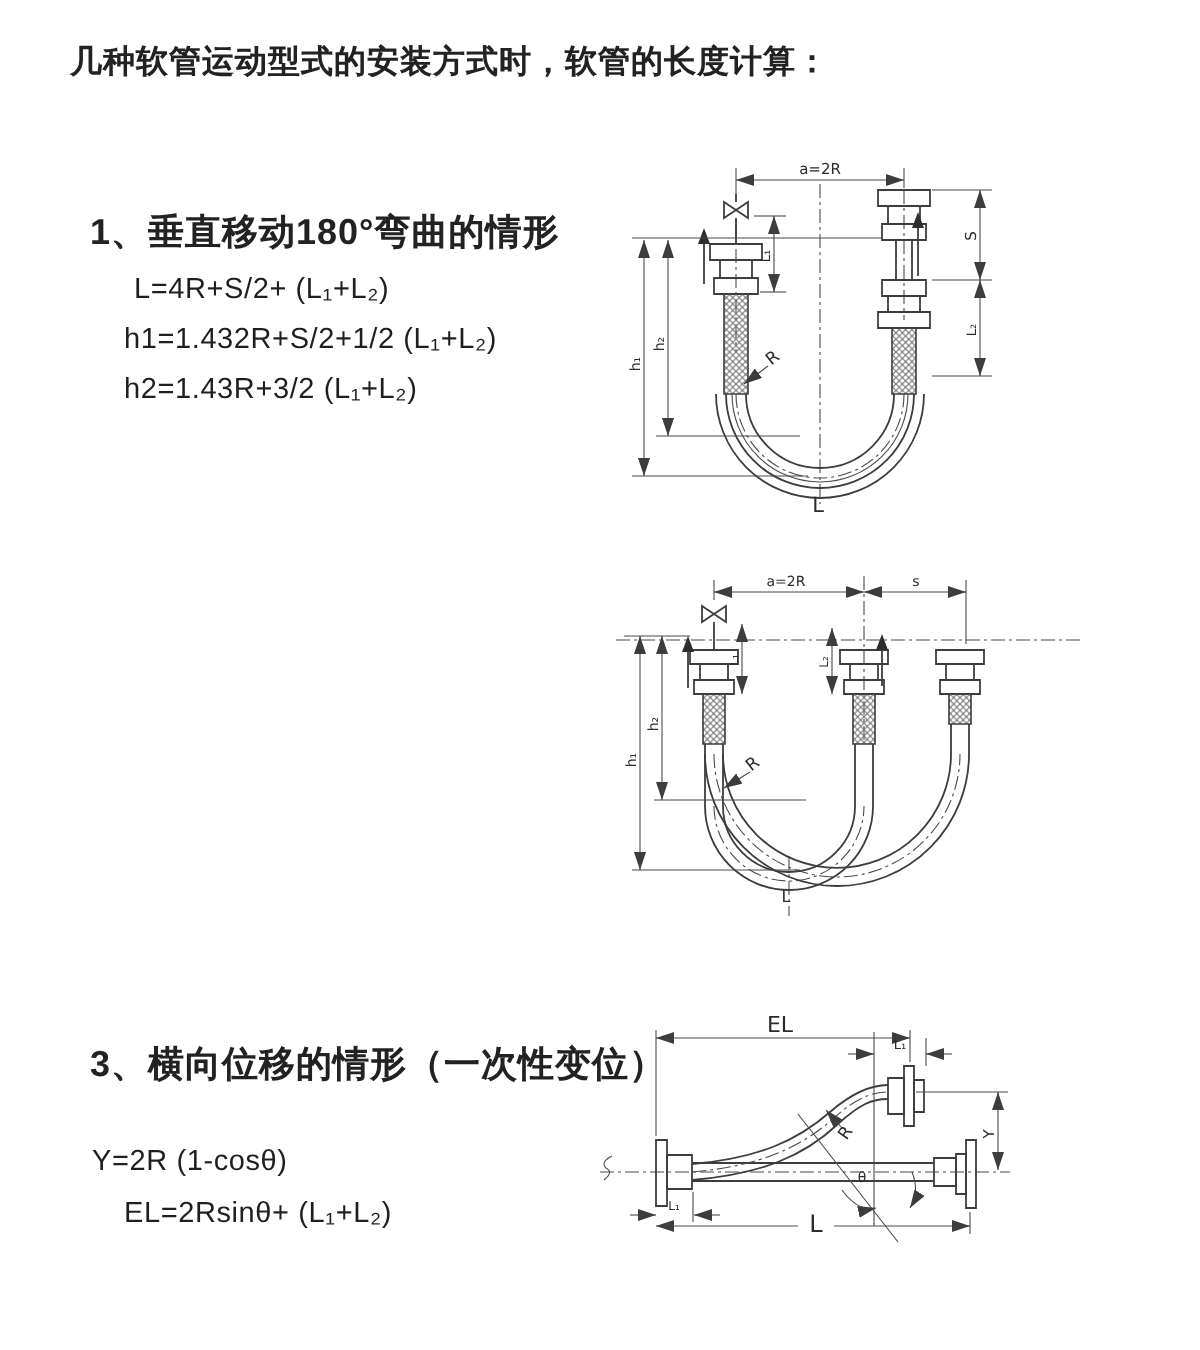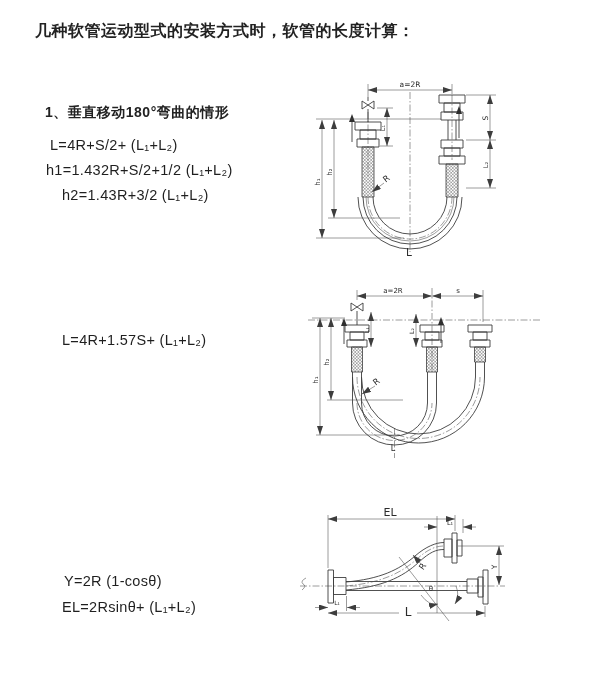--- a/index.html
+++ b/index.html
@@ -1,44 +1,44 @@
 <!DOCTYPE html>
 <html><head>
 <meta charset="utf-8">
 <style>
   html,body{margin:0;padding:0;background:#fff;}
   #page{position:relative;width:600px;height:675px;background:#ffffff;overflow:hidden;
         font-family:"Liberation Sans","DejaVu Sans",sans-serif;color:#1c1c1c;}
   .title{position:absolute;left:35px;top:21px;font-size:16px;letter-spacing:.5px;font-weight:bold;color:#222;}
-  .heading{position:absolute;font-size:14px;letter-spacing:.5px;font-weight:bold;color:#222;}
+  .heading{position:absolute;font-size:18px;letter-spacing:.5px;font-weight:bold;color:#222;}
   .formula{position:absolute;font-size:14.5px;letter-spacing:.3px;color:#1f1f1f;}
   svg{position:absolute;}
   svg *{vector-effect:non-scaling-stroke;}
   .ln{stroke:#3d3d3d;stroke-width:.9;fill:none;}
   .thin{stroke:#4a4a4a;stroke-width:.55;fill:none;}
   .dd{stroke:#4a4a4a;stroke-width:.55;fill:none;stroke-dasharray:7 2 1.5 2;}
   .hrect{stroke:#3d3d3d;stroke-width:.8;}
   .fillarr{fill:#2e2e2e;stroke:none;}
   svg text{font-family:"DejaVu Sans",sans-serif;fill:#2b2b2b;stroke:none;}
 </style>
 </head>
 <body>
 
 <div id="page">
 
   <div class="title">几种软管运动型式的安装方式时，软管的长度计算：</div>
 
   <div class="heading" style="left:45px;top:104px">1、垂直移动180°弯曲的情形</div>
-  <div class="formula" style="left:50px;top:137px">L=4R+S/2+ (L₁+L₂)</div>
-  <div class="formula" style="left:46px;top:162px">h1=1.432R+S/2+1/2 (L₁+L₂)</div>
+  <div class="formula" style="left:67px;top:137px">L=4R+S/2+ (L₁+L₂)</div>
+  <div class="formula" style="left:62px;top:162px">h1=1.432R+S/2+1/2 (L₁+L₂)</div>
   <div class="formula" style="left:62px;top:187px">h2=1.43R+3/2 (L₁+L₂)</div>
 
-  <div class="formula" style="left:62px;top:332px">L=4R+1.57S+ (L₁+L₂)</div>
-
-  <div class="formula" style="left:64px;top:573px">Y=2R (1-cosθ)</div>
+
+  <div class="heading" style="left:45px;top:520px">3、横向位移的情形（一次性变位）</div>
+  <div class="formula" style="left:46px;top:573px">Y=2R (1-cosθ)</div>
   <div class="formula" style="left:62px;top:599px">EL=2Rsinθ+ (L₁+L₂)</div>
 
   <svg style="left:310px;top:75px" width="290" height="190" viewBox="310 75 290 190">
     <defs>
       <marker id="arr1" markerUnits="userSpaceOnUse" markerWidth="9" markerHeight="6" refX="9" refY="3" orient="auto-start-reverse">
         <path d="M0,0 L9,3 L0,6 Z" fill="#3d3d3d"></path>
       </marker>
       <pattern id="hatch1" patternUnits="userSpaceOnUse" width="3.2" height="3.2">
         <path d="M0,3.2 L3.2,0 M0,0 L3.2,3.2" stroke="#6a6a6a" stroke-width=".5"></path>
       </pattern>

